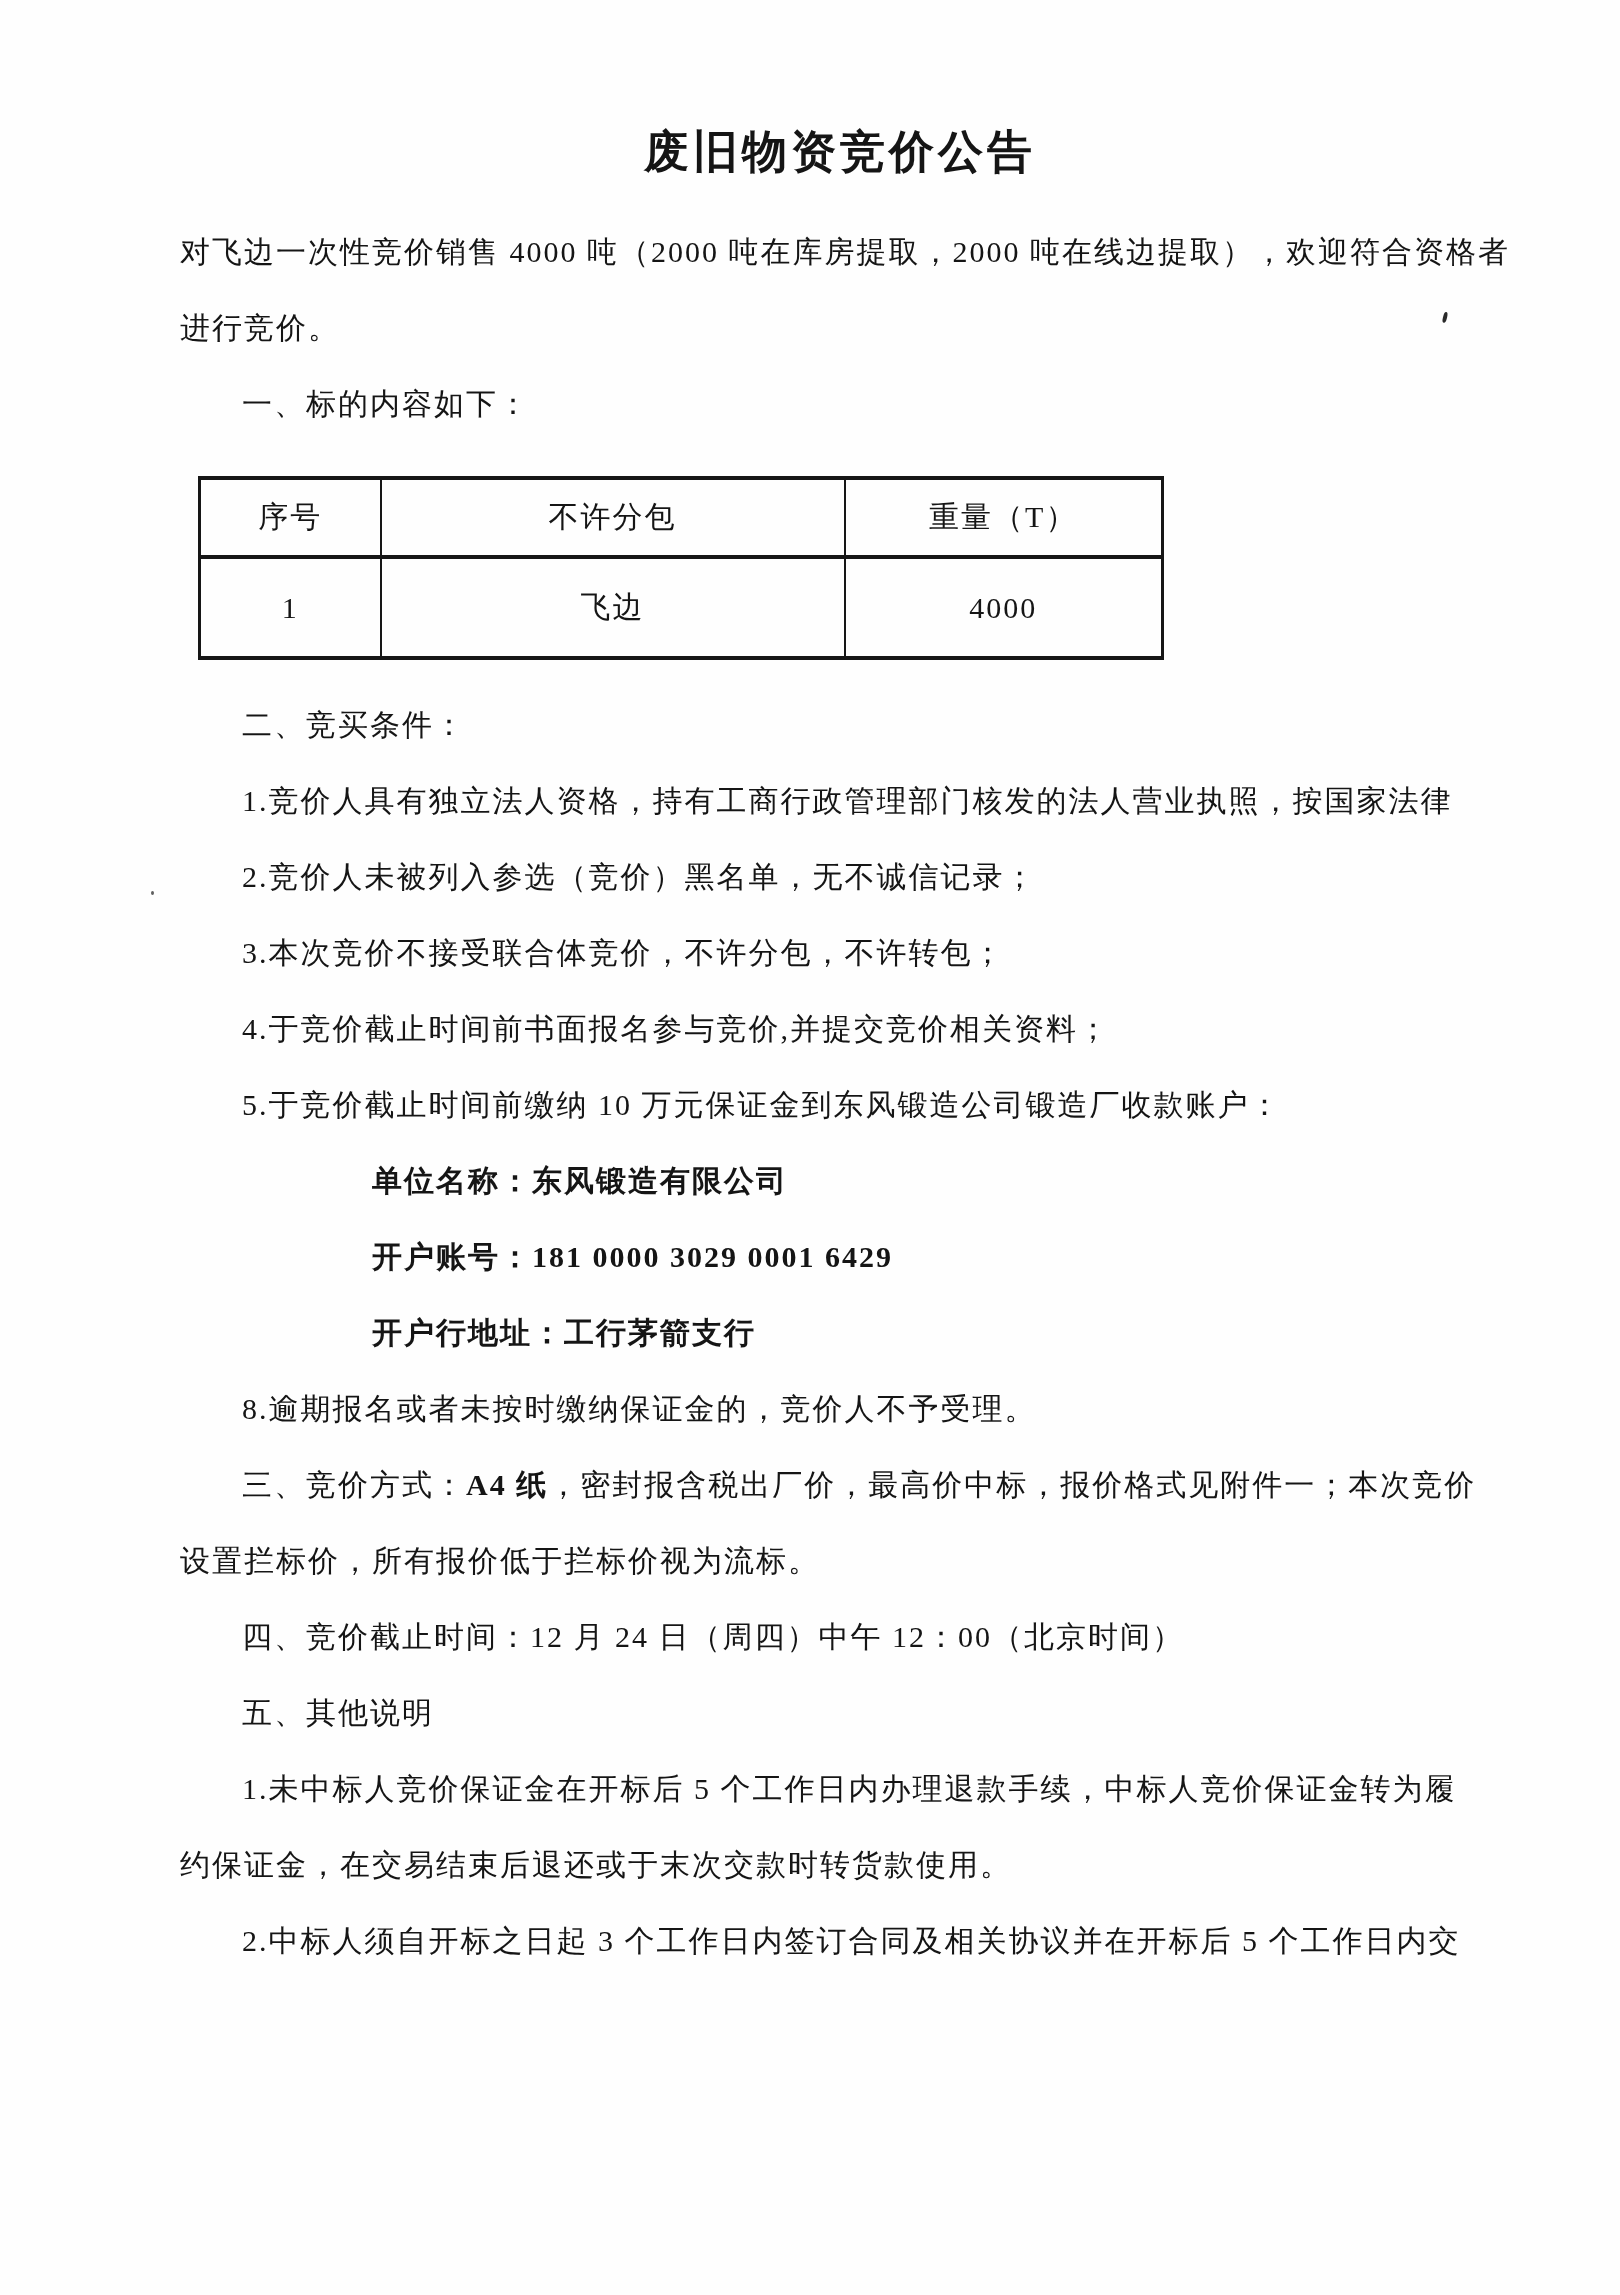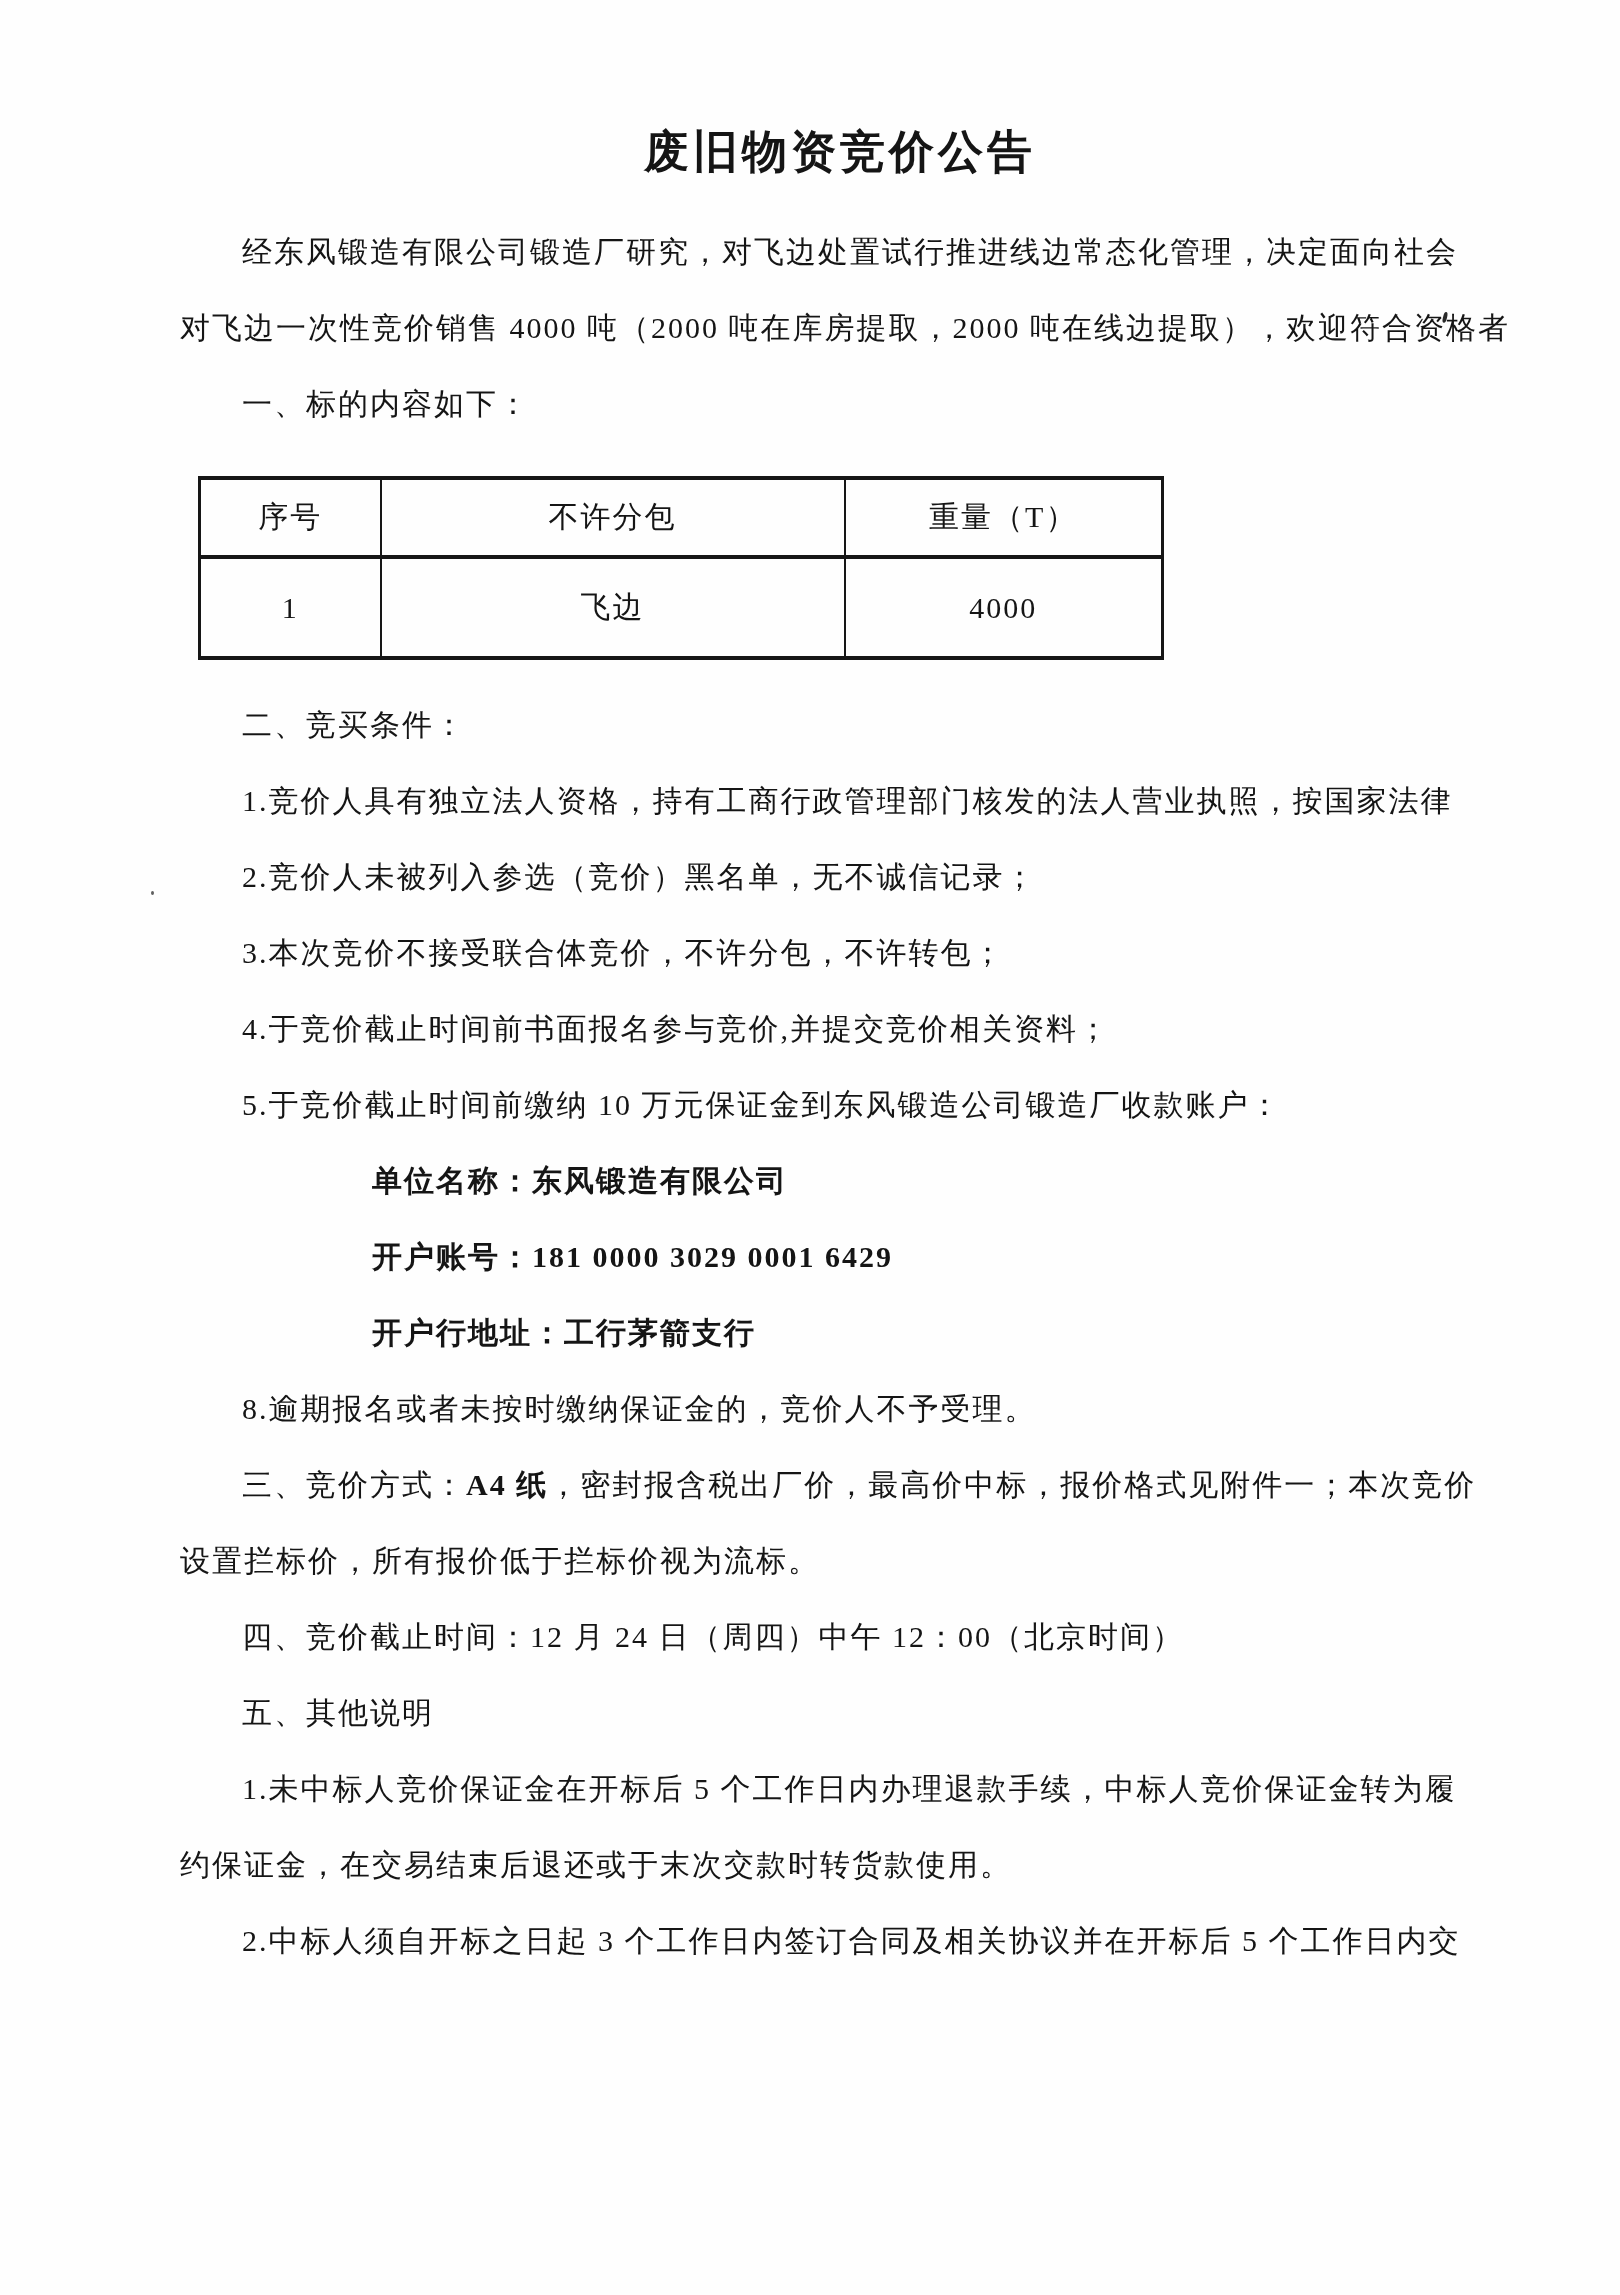--- a/index.html
+++ b/index.html
@@ -80,22 +80,22 @@
 <body>
 
 <div class="page">
   <div class="speck speck-a"></div>
   <div class="speck speck-b"></div>
 
   <div class="content">
 
     <h1 class="title">废旧物资竞价公告</h1>
 
-    <div class="line ind">经东风锻造有限公司锻造厂研究，对飞边处置试行推进线边常态化管理，决定面向社会</div>
     <div class="line">对飞边一次性竞价销售 4000 吨（2000 吨在库房提取，2000 吨在线边提取），欢迎符合资格者</div>
+    <div class="line">进行竞价。</div>
 
     <div class="line ind">一、标的内容如下：</div>
 
     <table class="doc-table">
       <colgroup>
         <col class="col-no">
         <col class="col-name">
         <col class="col-weight">
       </colgroup>
       <thead>

